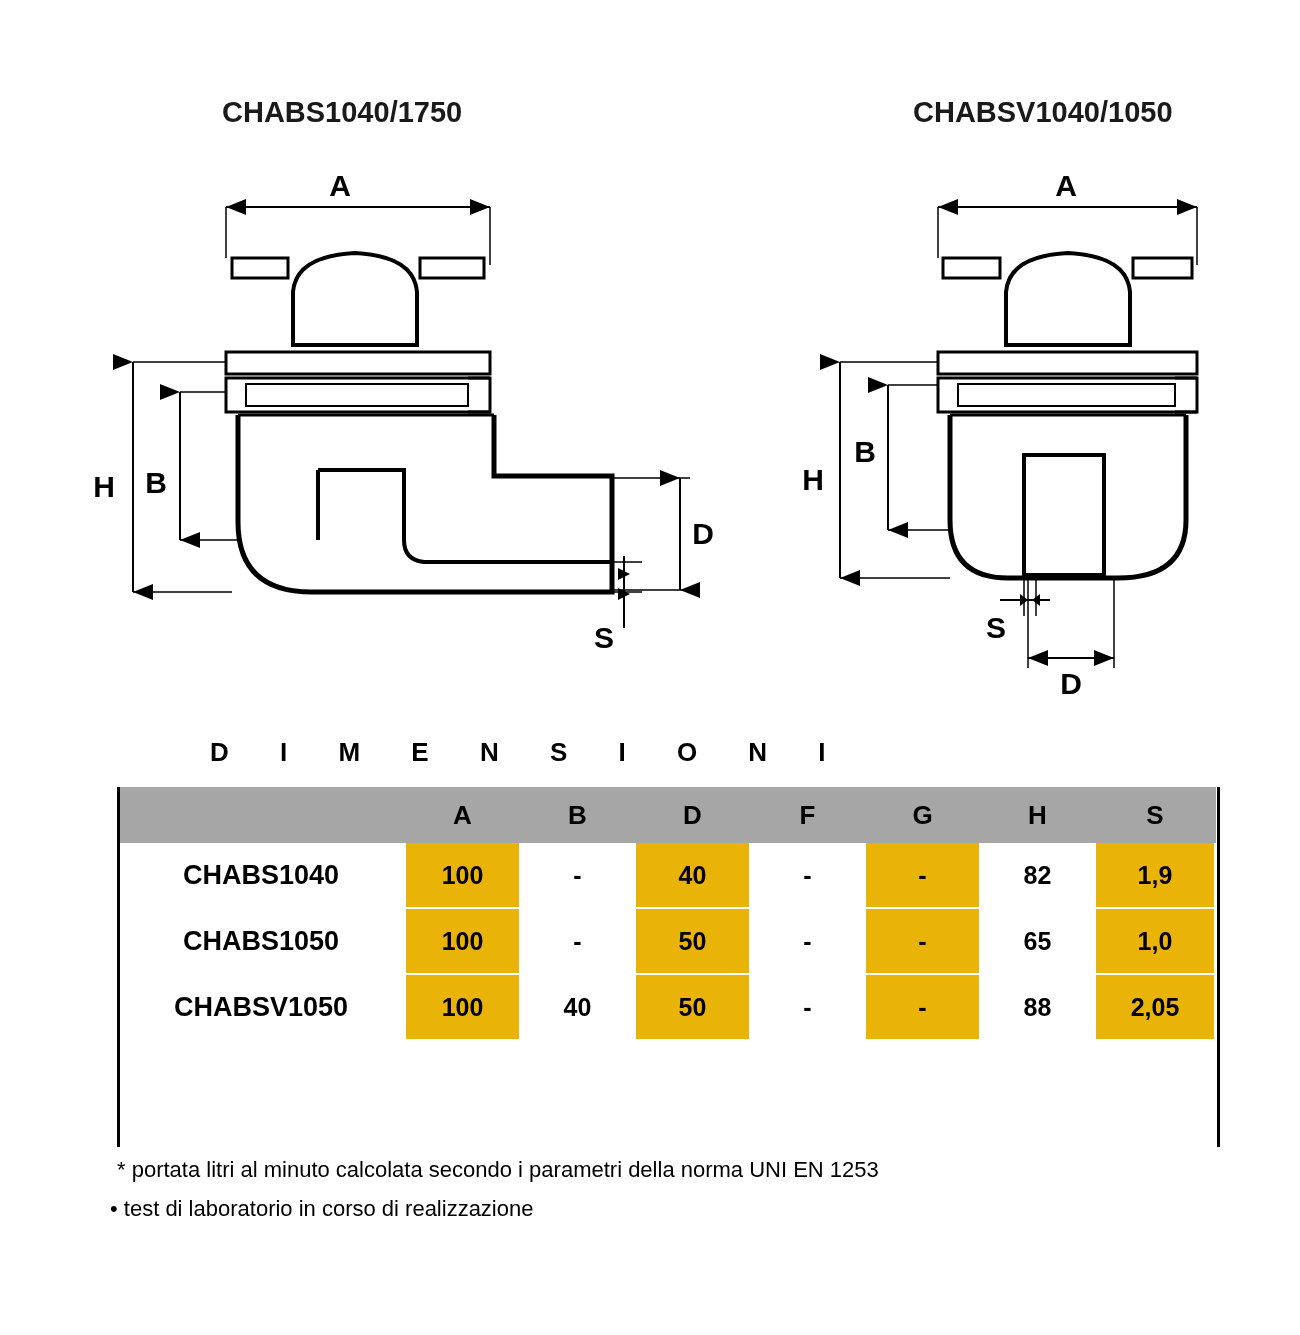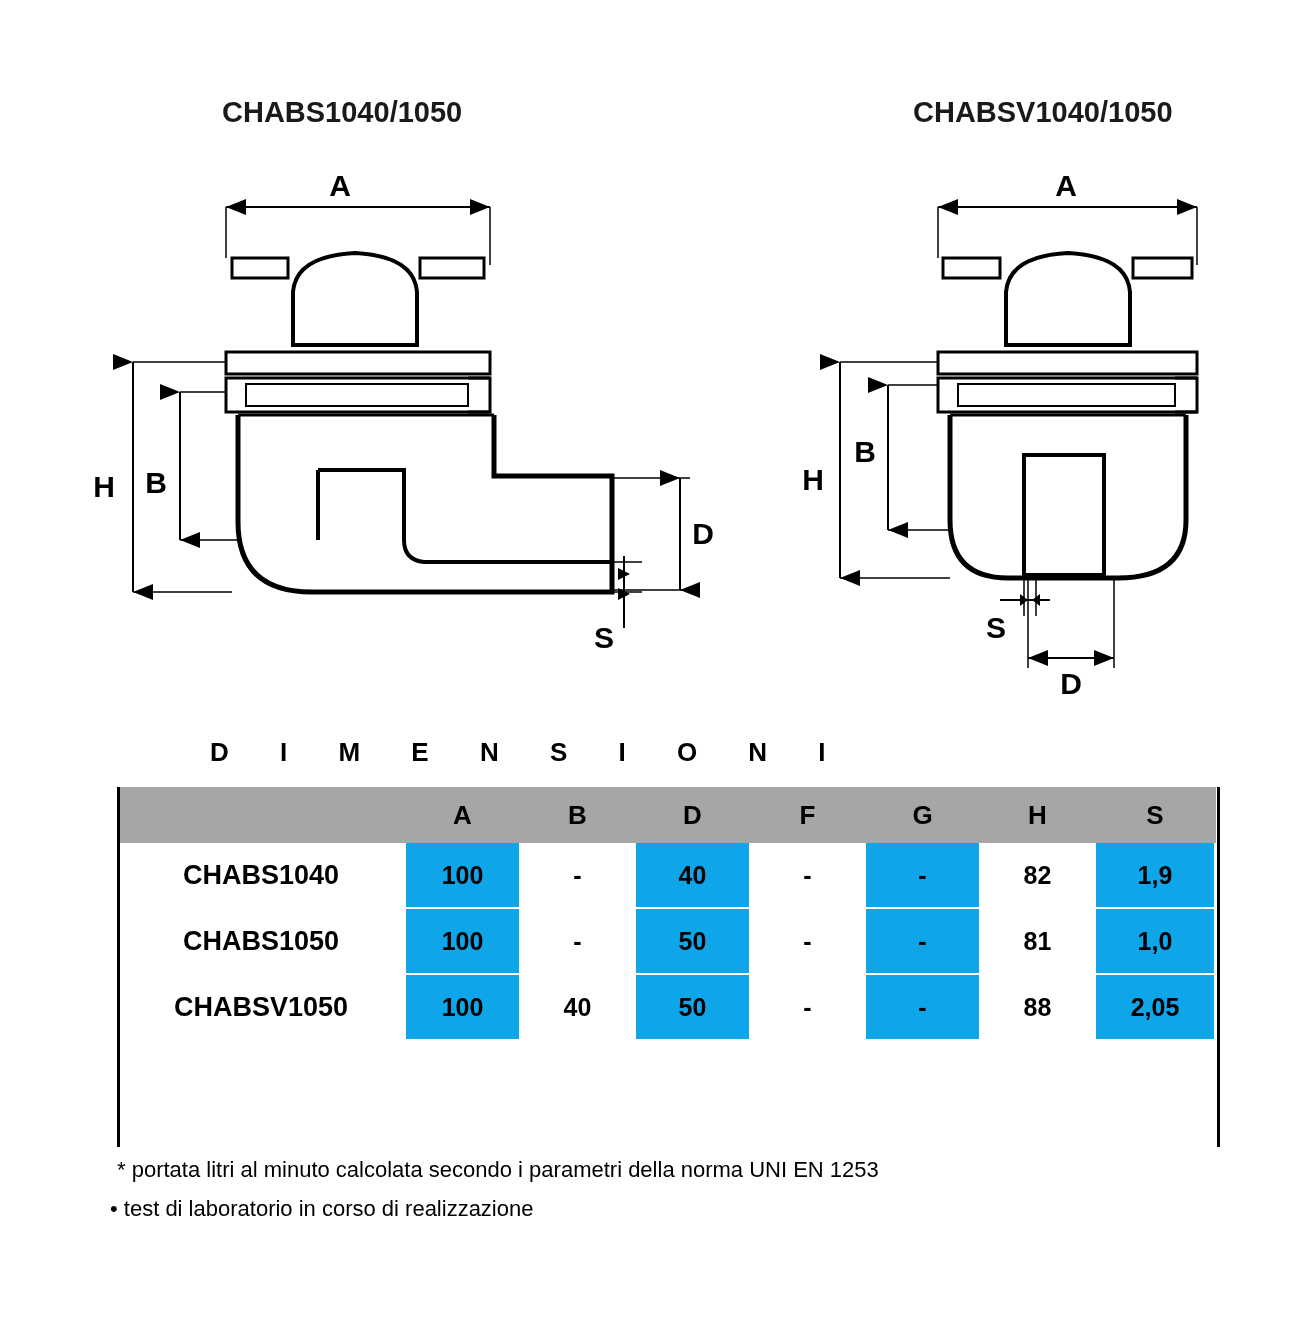--- a/index.html
+++ b/index.html
@@ -76,21 +76,21 @@
   }
   #dim-table thead th.blank-head { background: #a6a6a6; }
 
   #dim-table tbody td.name-cell {
     background: #ffffff;
     text-align: center;
     font-size: 27px;
     border-left: none;
     border-right: 2px solid #ffffff;
   }
-  #dim-table tbody td.shade { background: #0ea5e9; }
+  #dim-table tbody td.shade { background: #eab308; }
   #dim-table tbody td.plain { background: #ffffff; }
   #dim-table tbody tr { border-bottom: 2px solid #14532d; }
 
   #table-frame {
     position: absolute;
     left: 117px;
     top: 787px;
     width: 1097px;
     height: 360px;
     border-left: 3px solid #000000;
@@ -106,21 +106,21 @@
   }
   #footnote-1 { left: 117px; top: 1157px; }
   #footnote-2 { left: 110px; top: 1196px; }
 
   
   .dimlabel { font-family: "Liberation Sans", sans-serif; font-size: 30px; font-weight: bold; fill: #000; }
 </style>
 </head>
 <body>
 
-<div class="drawing-title" id="title-left">CHABS1040/1050</div>
+<div class="drawing-title" id="title-left">CHABS1040/1750</div>
 <div class="drawing-title" id="title-right">CHABSV1040/1050</div>
 
 <svg id="drawings" viewBox="0 0 1300 720">
   <defs>
     <marker id="arrR" markerWidth="12" markerHeight="12" refX="10" refY="4" orient="auto">
       <path d="M0,0 L10,4 L0,8 z" fill="#000"></path>
     </marker>
     <marker id="arrL" markerWidth="12" markerHeight="12" refX="0" refY="4" orient="auto">
       <path d="M10,0 L0,4 L10,8 z" fill="#000"></path>
     </marker>
@@ -259,21 +259,21 @@
       <td class="plain">82</td>
       <td class="shade">1,9</td>
     </tr>
     <tr>
       <td class="name-cell">CHABS1050</td>
       <td class="shade">100</td>
       <td class="plain">-</td>
       <td class="shade">50</td>
       <td class="plain">-</td>
       <td class="shade">-</td>
-      <td class="plain">81</td>
+      <td class="plain">65</td>
       <td class="shade">1,0</td>
     </tr>
     <tr>
       <td class="name-cell">CHABSV1050</td>
       <td class="shade">100</td>
       <td class="plain">40</td>
       <td class="shade">50</td>
       <td class="plain">-</td>
       <td class="shade">-</td>
       <td class="plain">88</td>

